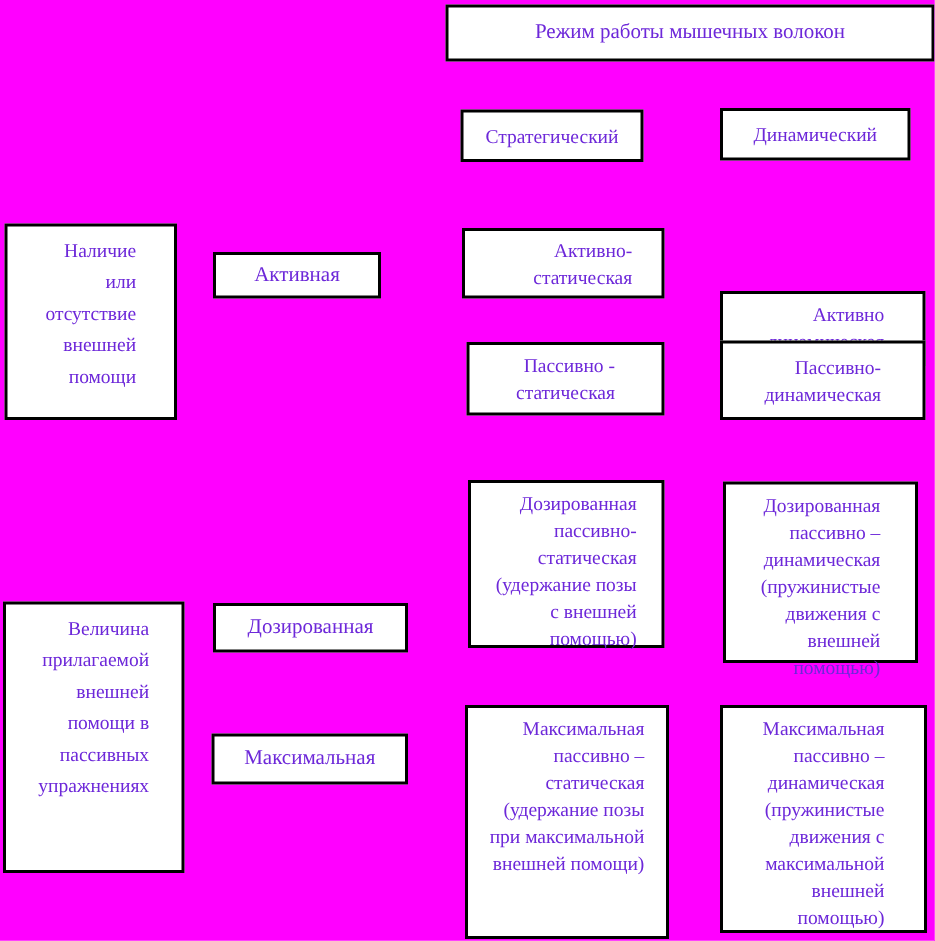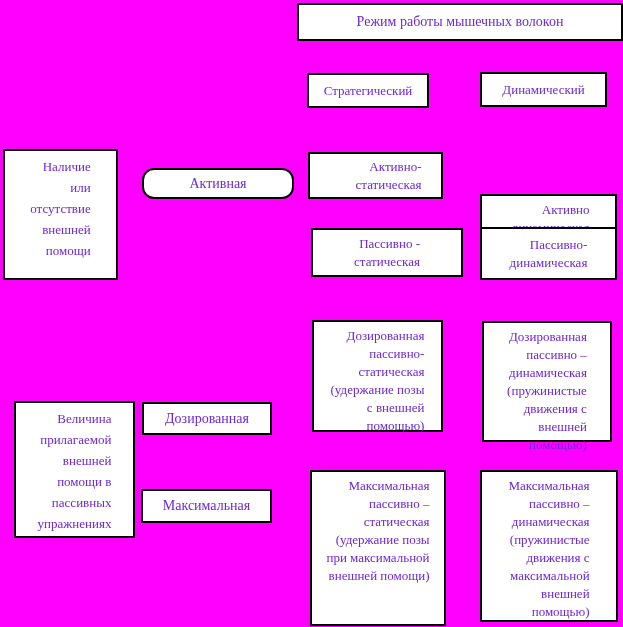--- a/index.html
+++ b/index.html
@@ -26,27 +26,27 @@
     line-height: 18px;
   }
   .top { align-items: flex-start; padding-top: 5px; }
   .lh21 { line-height: 21px; }
   .fs14 { font-size: 14px; }
 
   .b-title            { left: 297px; top: 3px;   width: 326px; height: 38px; }
   .b-static-col       { left: 307px; top: 73px;  width: 122px; height: 35px; }
   .b-dynamic-col      { left: 480px; top: 72px;  width: 127px; height: 35px; }
   .b-presence         { left: 3px;   top: 149px; width: 115px; height: 131px; }
-  .b-active           { left: 142px; top: 168px; width: 152px; height: 31px; border-radius: 12px; }
+  .b-active           { left: 142px; top: 168px; width: 112px; height: 31px; }
   .b-passive          { left: 142px; top: 238px; width: 130px; height: 30px; }
   .b-active-static    { left: 308px; top: 152px; width: 135px; height: 47px; padding-left: 26px; }
   .b-active-dynamic   { left: 480px; top: 150px; width: 137px; height: 50px; margin-top: 44px; }
-  .b-passive-static   { left: 311px; top: 228px; width: 152px; height: 49px; }
+  .b-passive-static   { left: 311px; top: 228px; width: 132px; height: 49px; }
   .b-passive-dynamic  { left: 480px; top: 227px; width: 137px; height: 53px; }
-  .b-magnitude        { left: 2px;   top: 401px; width: 121px; height: 137px; margin-left: 12px; }
+  .b-magnitude        { left: 2px;   top: 401px; width: 121px; height: 181px; }
   .b-dosed            { left: 142px; top: 402px; width: 130px; height: 33px; }
   .b-maximal          { left: 141px; top: 489px; width: 131px; height: 34px; }
   .b-dosed-pas-stat   { left: 312px; top: 320px; width: 131px; height: 112px; }
   .b-dosed-pas-dyn    { left: 482px; top: 321px; width: 130px; height: 121px; }
   .b-max-pas-stat     { left: 310px; top: 470px; width: 136px; height: 156px; }
   .b-max-pas-dyn      { left: 480px; top: 470px; width: 138px; height: 152px; }
 </style>
 </head>
 <body>
 

